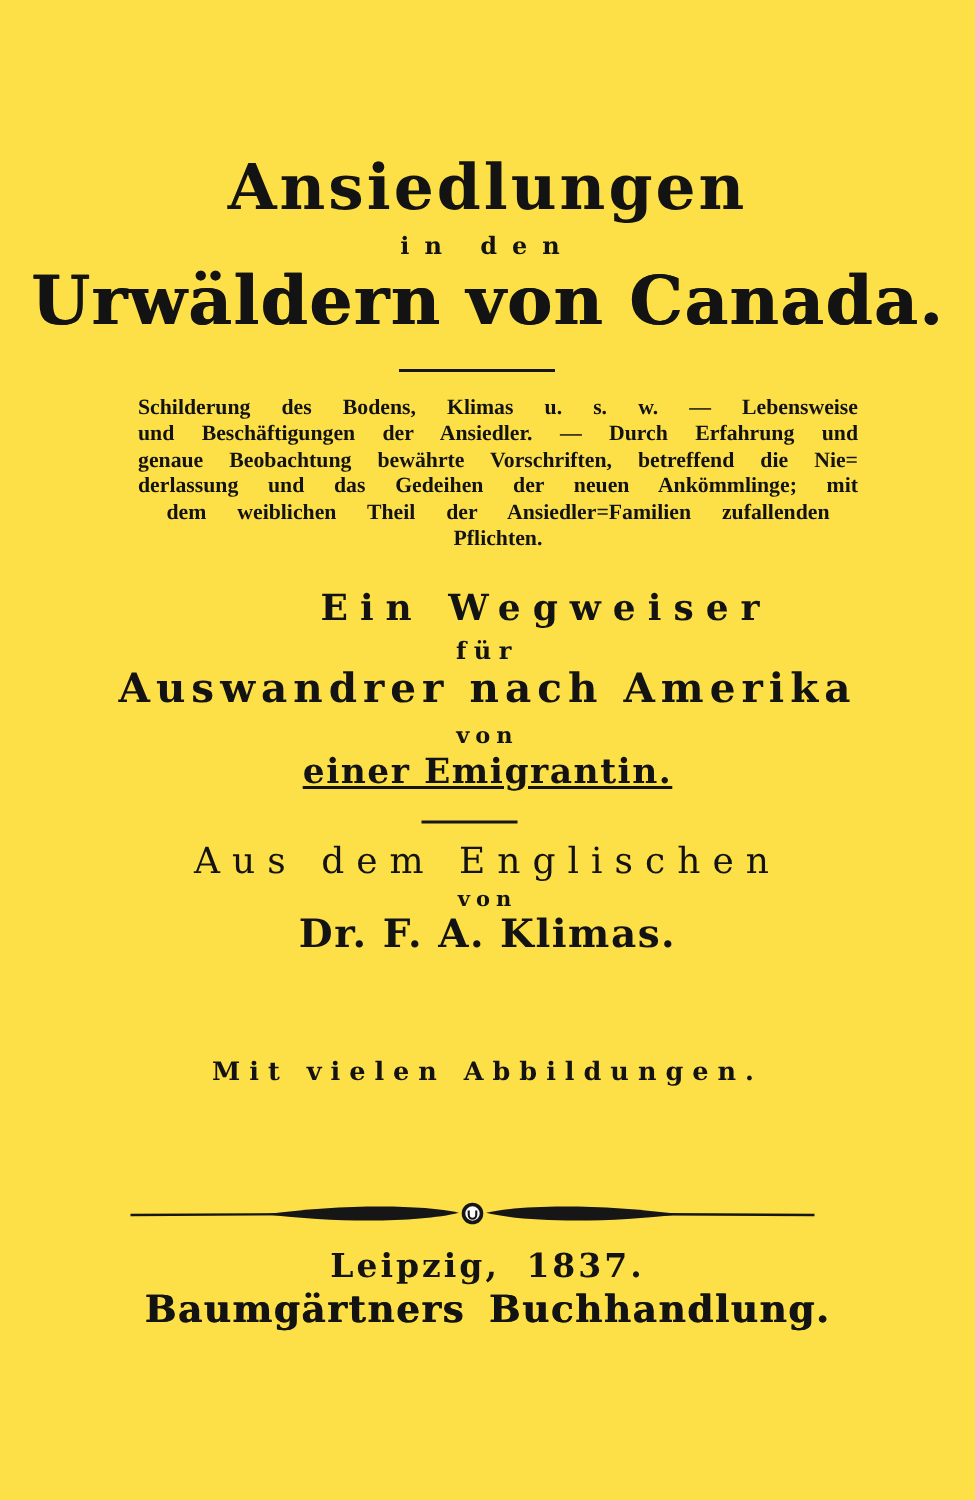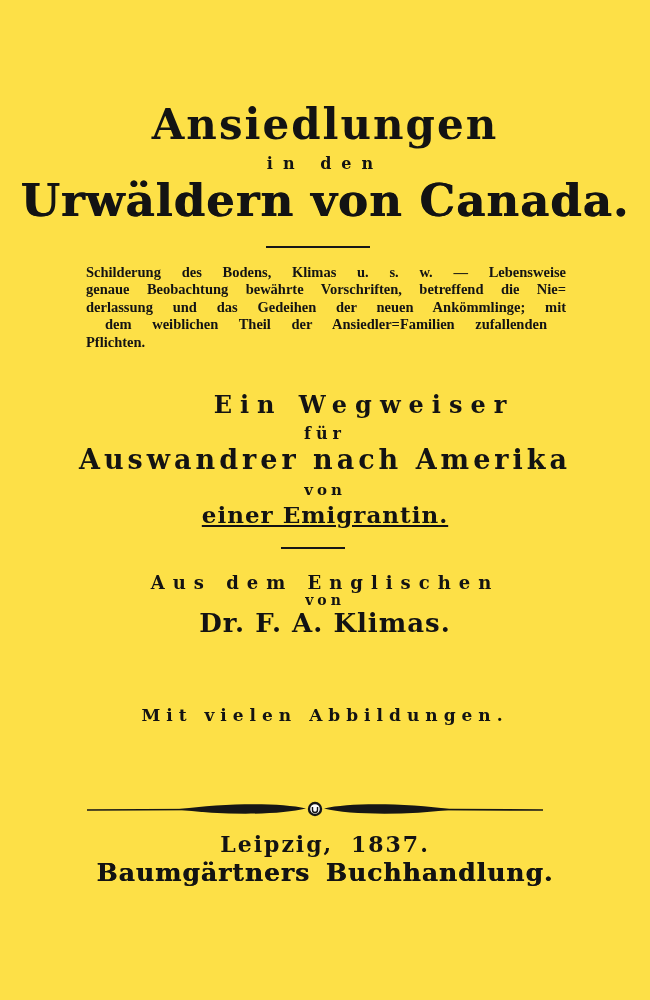--- a/index.html
+++ b/index.html
@@ -24,27 +24,27 @@
   .title-canada{
     top:174px;
     font-size:45px;font-weight:bold;letter-spacing:1px;
     text-shadow:0.6px 0 0 #131313;
   }
   .rule1{
     position:absolute;top:246px;left:266px;width:104px;height:2px;
     background:#161616;
   }
   .subtitle{
-    position:absolute;top:264px;left:86px;width:480px;
+    position:absolute;top:264px;left:92px;width:480px;
     font-family:"Liberation Serif","DejaVu Serif",serif;
     font-size:14.5px;font-weight:bold;line-height:17.4px;
   }
   .subtitle .just{text-align:justify;text-align-last:justify;overflow:hidden;white-space:normal;}
   .subtitle .narrow{padding:0 19px;}
-  .subtitle .center{text-align:left;}
+  .subtitle .center{text-align:center;}
   .wegweiser{
     top:390px;
     font-size:24px;font-weight:bold;letter-spacing:8px;padding-left:39px;
   }
   .fuer{
     top:424px;
     font-size:16px;font-weight:bold;letter-spacing:5px;
   }
   .auswandrer{
     top:444px;
@@ -56,22 +56,22 @@
   }
   .emigrantin{
     top:501px;
     font-size:23px;font-weight:bold;letter-spacing:1px;text-decoration:underline;
   }
   .rule2{
     position:absolute;top:547px;left:281px;width:64px;height:2px;
     background:#161616;
   }
   .englisch{
-    top:572px;
-    font-size:18px;font-weight:bold;letter-spacing:8px;
+    top:560px;
+    font-size:24px;font-weight:normal;letter-spacing:8px;
   }
   .von2{
     top:592px;
     font-size:14px;font-weight:bold;letter-spacing:4px;
   }
   .translator{
     top:608px;
     font-size:26px;font-weight:bold;letter-spacing:1px;
   }
   .abbildungen{
@@ -99,20 +99,21 @@
 <div class="page">
 
   <div class="abs title-main">Ansiedlungen</div>
   <div class="abs title-inden">in den</div>
   <div class="abs title-canada">Urwäldern von Canada.</div>
 
   <div class="rule1"></div>
 
   <div class="subtitle">
     <div class="just">Schilderung des Bodens, Klimas u. s. w. — Lebensweise</div>
+    <div class="just">und Beschäftigungen der Ansiedler. — Durch Erfahrung und</div>
     <div class="just">genaue Beobachtung bewährte Vorschriften, betreffend die Nie=</div>
     <div class="just">derlassung und das Gedeihen der neuen Ankömmlinge; mit</div>
     <div class="just narrow">dem weiblichen Theil der Ansiedler=Familien zufallenden</div>
     <div class="center">Pflichten.</div>
   </div>
 
   <div class="abs wegweiser">Ein Wegweiser</div>
   <div class="abs fuer">für</div>
   <div class="abs auswandrer">Auswandrer nach Amerika</div>
   <div class="abs von1">von</div>

